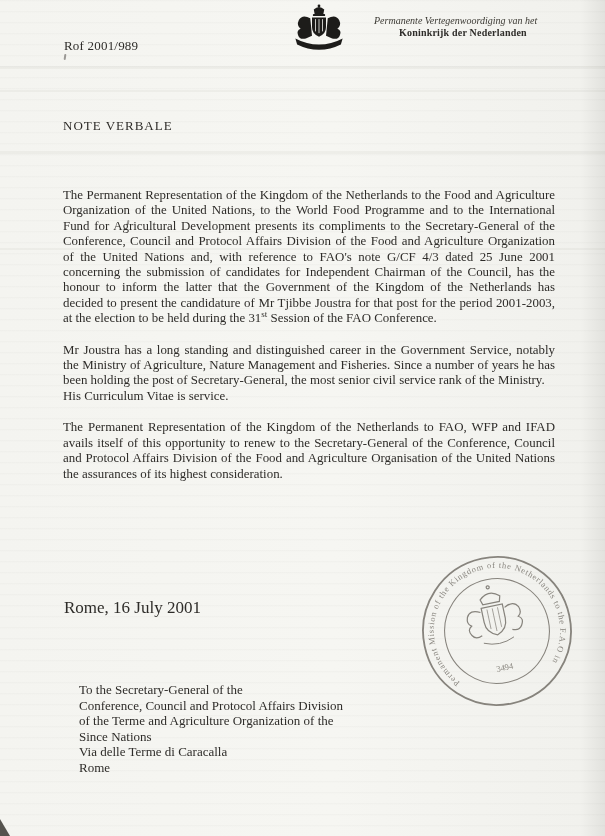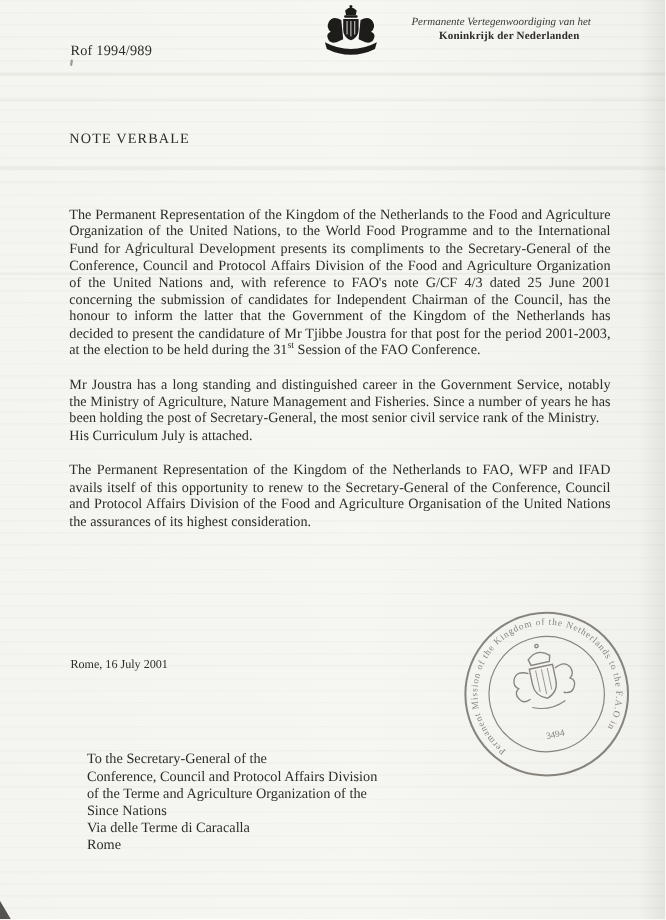--- a/index.html
+++ b/index.html
@@ -39,21 +39,21 @@
     font-size: 13px; letter-spacing: 1px;
   }
 
   .body-text {
     position: absolute; left: 63px; top: 188px; width: 492px;
     font-size: 12.9px; line-height: 15.4px; text-align: justify;
   }
   .body-text p { margin-bottom: 16px; }
   .body-text sup { font-size: 9px; vertical-align: super; line-height: 0; }
 
-  .dateline { position: absolute; left: 64px; top: 598px; font-size: 11px; }
+  .dateline { position: absolute; left: 64px; top: 598px; font-size: 17px; }
 
   .stamp {
     position: absolute; left: 420px; top: 554px; width: 154px; height: 154px;
     color: var(--stamp-ink, #75716a);
     opacity: .85;
     transform: rotate(-12deg);
   }
 
   .recipient { position: absolute; left: 64px; top: 682px; font-size: 13px; line-height: 15.5px; margin-left: 15px; }
 
@@ -69,21 +69,21 @@
 <div class="page">
 
   <div class="scanline" style="top:66px;height:3px;"></div>
   <div class="scanline" style="top:90px;height:2px;"></div>
   <div class="scanline" style="top:151px;height:3px;"></div>
   <div class="scanline" style="top:248px;height:2px;"></div>
   <div class="speck" style="left:64px;top:54px;width:2px;height:6px;transform:rotate(8deg);"></div>
   <div class="speck" style="left:127px;top:220px;width:2px;height:5px;transform:rotate(14deg);"></div>
   <div class="corner-mark"></div>
 
-  <div class="reference">Rof 1994/989</div>
+  <div class="reference">Rof 2001/989</div>
 
   <div class="crest">
     <svg viewBox="0 0 64 54" width="56" height="48" aria-hidden="true">
       <g fill="currentColor">
         <path d="M26,7 Q32,1 38,7 L37,12 L27,12 Z"></path>
         <rect x="25" y="12" width="14" height="2.5" rx="1"></rect>
         <circle cx="32" cy="3" r="1.6"></circle>
         <path d="M24,16 h16 v11 q0,8 -8,11 q-8,-3 -8,-11 Z"></path>
         <path d="M22,17 q-9,-5 -13,2 q-3,6 2,10 q-5,2 -3,7 q2,6 9,4 l7,-3 Z"></path>
         <path d="M42,17 q9,-5 13,2 q3,6 -2,10 q5,2 3,7 q-2,6 -9,4 l-7,-3 Z"></path>
@@ -97,21 +97,21 @@
 
   <div class="letterhead">
     <div class="lh1">Permanente Vertegenwoordiging van het</div>
     <div class="lh2">Koninkrijk der Nederlanden</div>
   </div>
 
   <div class="doc-title">NOTE VERBALE</div>
 
   <div class="body-text">
     <p><span>The Permanent Representation of the Kingdom of the Netherlands to the Food and Agriculture Organization of the United Nations, to the World Food Programme and to the International Fund for Agricultural Development presents its compliments to the Secretary-General of the Conference, Council and Protocol Affairs Division of the Food and Agriculture Organization of the United Nations and, with reference to FAO's note G/CF 4/3 dated 25 June 2001 concerning the submission of candidates for Independent Chairman of the Council, has the honour to inform the latter that the Government of the Kingdom of the Netherlands has decided to present the candidature of Mr Tjibbe Joustra for that post for the period 2001-2003, at the election to be held during the 31</span><sup>st</sup><span> Session of the FAO Conference.</span></p>
-    <p><span>Mr Joustra has a long standing and distinguished career in the Government Service, notably the Ministry of Agriculture, Nature Management and Fisheries. Since a number of years he has been holding the post of Secretary-General, the most senior civil service rank of the Ministry.</span><br><span>His Curriculum July is attached.</span></p>
+    <p><span>Mr Joustra has a long standing and distinguished career in the Government Service, notably the Ministry of Agriculture, Nature Management and Fisheries. Since a number of years he has been holding the post of Secretary-General, the most senior civil service rank of the Ministry.</span><br><span>His Curriculum Vitae is service.</span></p>
     <p>The Permanent Representation of the Kingdom of the Netherlands to FAO, WFP and IFAD avails itself of this opportunity to renew to the Secretary-General of the Conference, Council and Protocol Affairs Division of the Food and Agriculture Organisation of the United Nations the assurances of its highest consideration.</p>
   </div>
 
   <div class="dateline">Rome, 16 July 2001</div>
 
   <div class="stamp">
     <svg viewBox="0 0 200 200" width="154" height="154" aria-hidden="true">
       <defs>
         <path id="stamp-arc" d="M 42,158 A 82,82 0 1 1 158,158" fill="none"></path>
       </defs>

